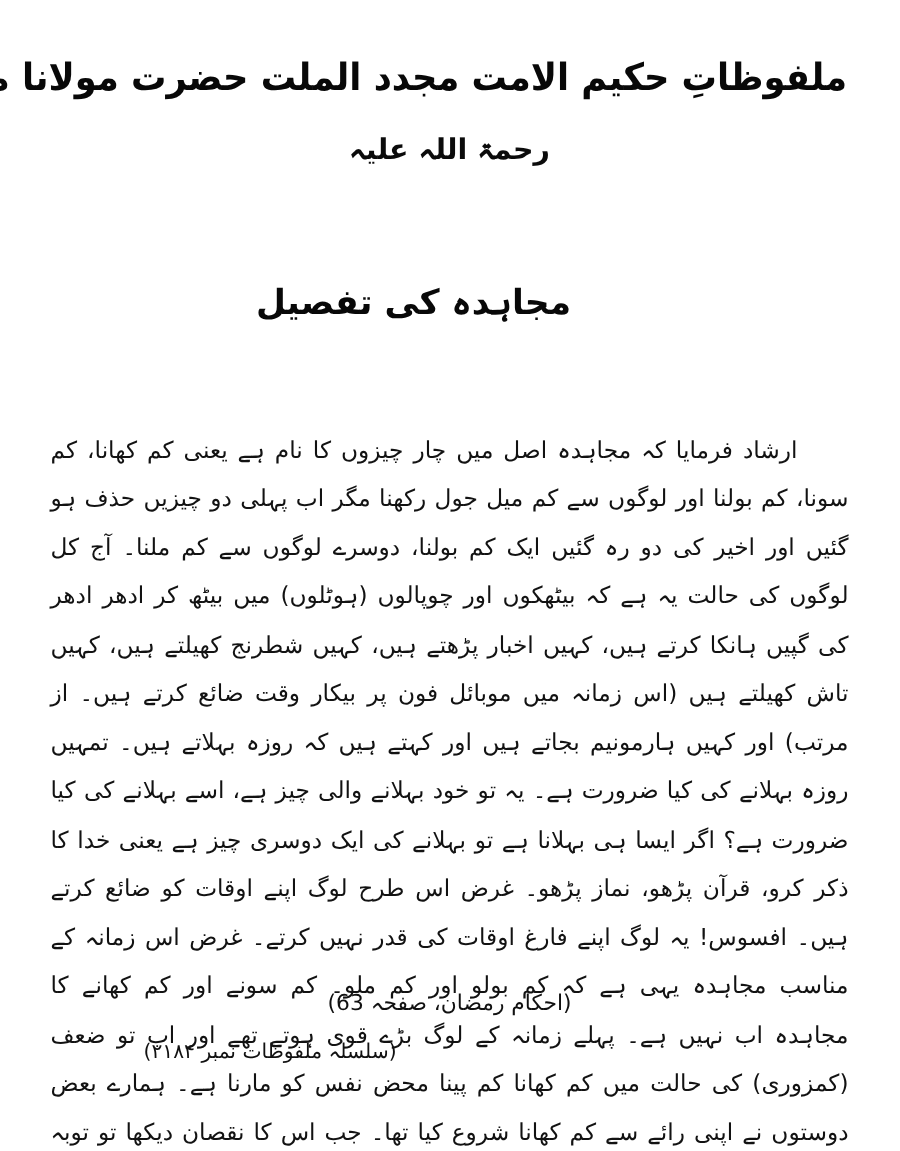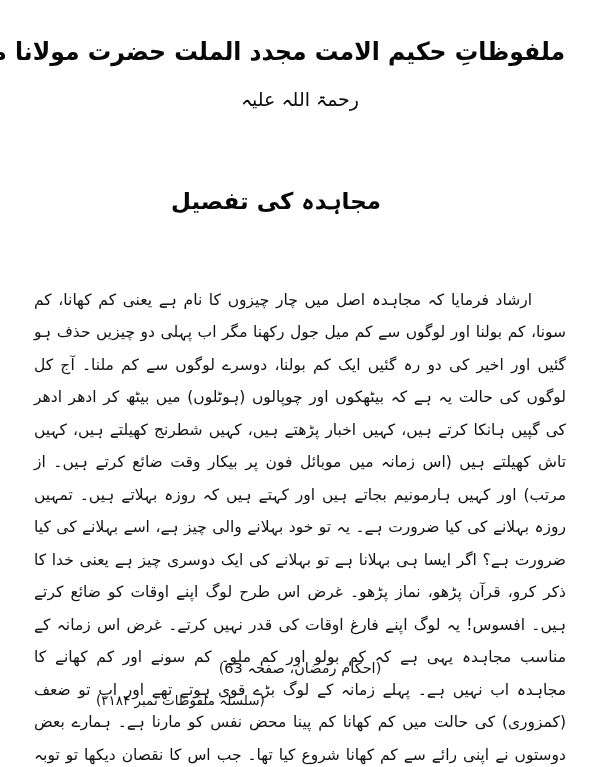--- a/index.html
+++ b/index.html
@@ -40,21 +40,21 @@
     letter-spacing: 0px;
     padding: 0 18px;
     direction: rtl;
     white-space: nowrap;
     transform: scaleX(0.94);
   }
   .doc-subtitle {
     margin-top: 18px;
     font-family: "DejaVu Sans", sans-serif;
     font-size: 19px;
-    font-weight: 400;
+    font-weight: 700;
     color: #0b0b0b;
     direction: rtl;
   }
 
   
   .section-heading {
     position: absolute;
     top: 188px;
     left: 0;
     width: 552px;

